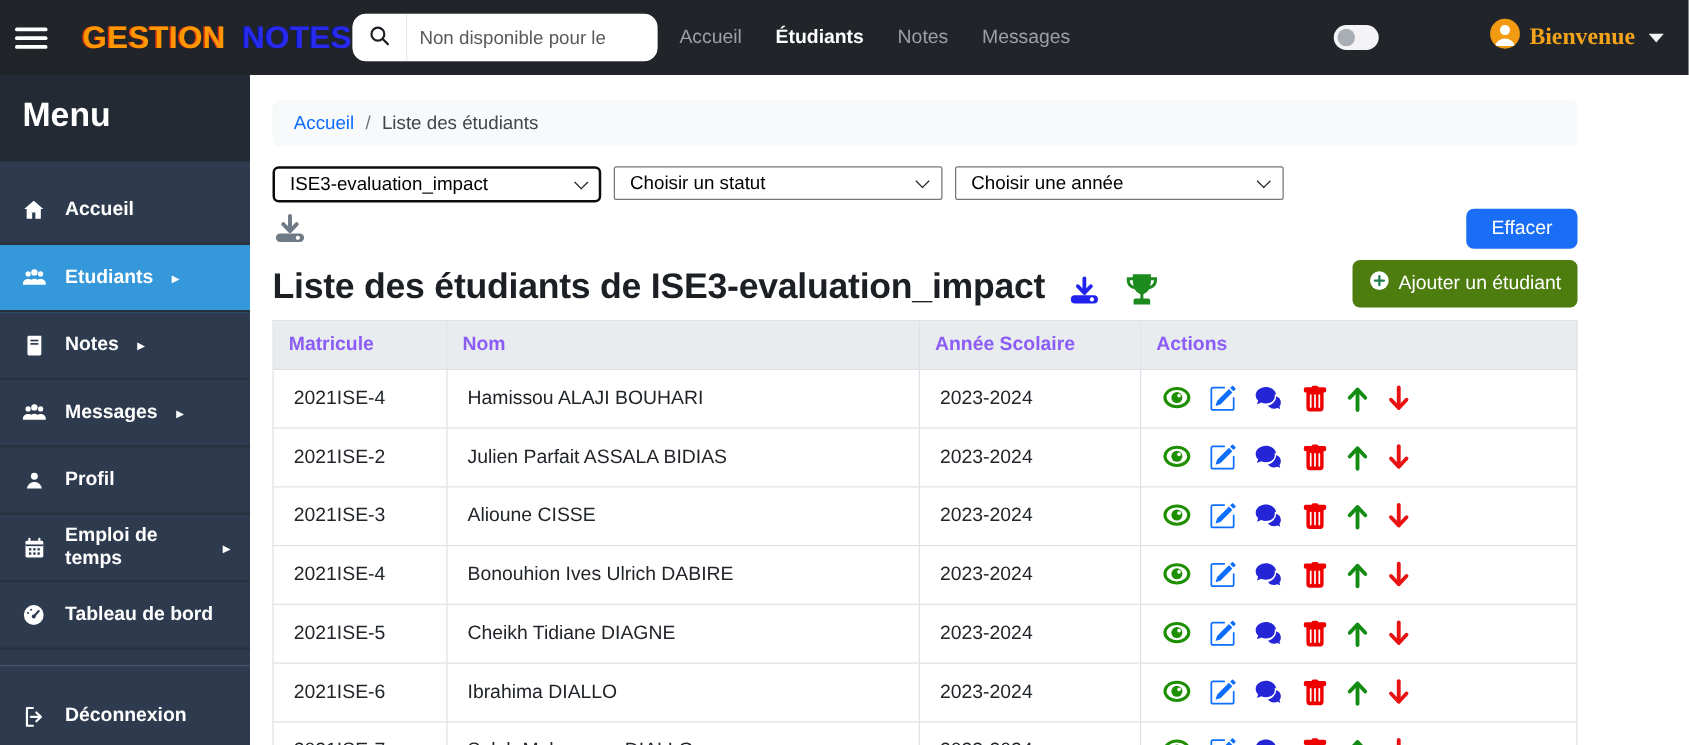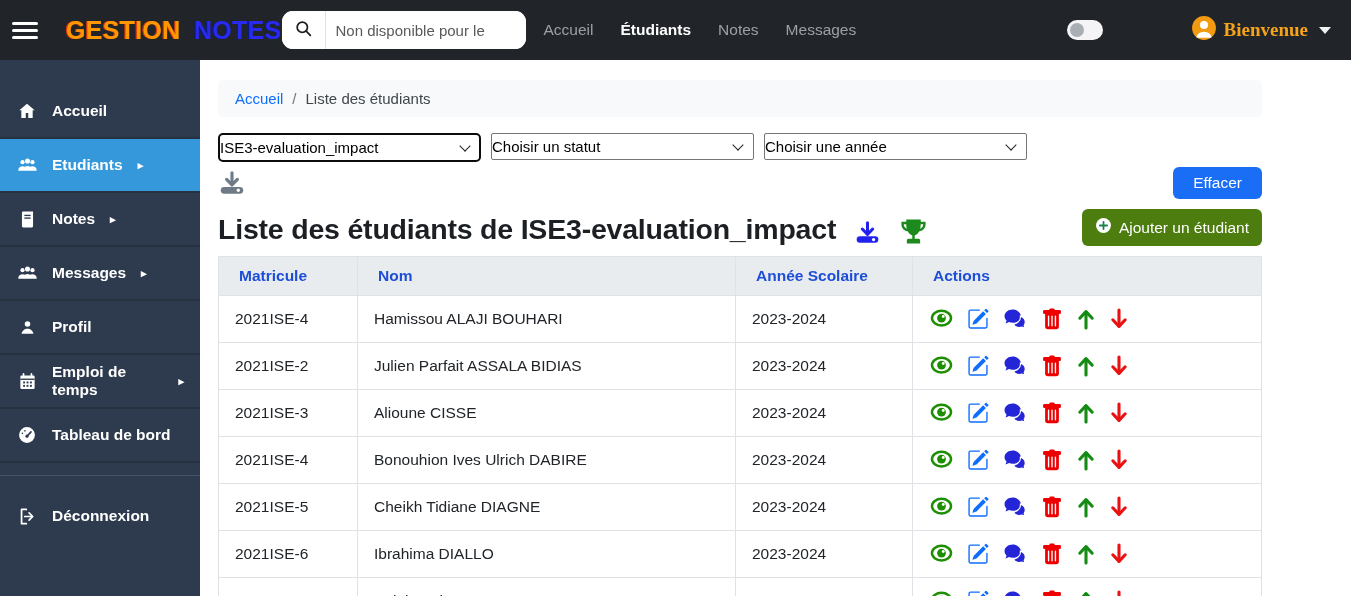--- a/index.html
+++ b/index.html
@@ -56,21 +56,21 @@
   .content { width:1044px; }
   .breadcrumb { height:37px; background:#f8f9fa; border-radius:5px; display:flex;
     align-items:center; padding:0 17px; gap:9px; font-size:15px; }
   .breadcrumb-home { color:#0d6efd; cursor:pointer; }
   .breadcrumb-sep { color:#6c757d; }
   .breadcrumb-current { color:#41464b; }
 
   .filter-row { margin-top:16px; display:flex; gap:10px; }
   .select-wrap { position:relative; width:263px; }
   .select-wrap select { width:100%; height:27px; border:1px solid #767676;
-    border-radius:2px; font-size:15px; padding:0 26px 0 0; appearance:none;
+    border-radius:2px; font-size:15px; padding:0 26px 0 12px; appearance:none;
     -webkit-appearance:none; background:#fff; color:#000; font-family:inherit; cursor:pointer; }
   .select-wrap::after { content:''; position:absolute; right:12px; top:8px; width:7px;
     height:7px; border-right:1.8px solid #222; border-bottom:1.8px solid #222;
     transform:rotate(45deg); pointer-events:none; }
   .select-wrap.primary select { border:2px solid #0c0c0c; border-radius:5px; height:29px; }
   .select-wrap.primary::after { top:9px; }
 
   .toolbar-row { margin-top:4px; display:flex; align-items:center;
     justify-content:space-between; height:34px; }
   .export-link { cursor:pointer; display:flex; align-items:center; }
@@ -81,21 +81,21 @@
   .page-title { font-size:28.5px; font-weight:700; color:#1c2024; letter-spacing:-.2px;
     white-space:nowrap; }
   .title-icon { cursor:pointer; display:flex; align-items:center; }
   .add-btn { margin-left:auto; background:#4d7c0f; color:#fff; border:none;
     border-radius:6px; font-size:15.5px; padding:8px 13px; display:flex;
     align-items:center; gap:7px; cursor:pointer; font-family:inherit; }
 
   table { width:100%; border-collapse:collapse; margin-top:10px; font-size:15.5px;
     color:#212529; }
   th, td { border:1px solid #dee2e6; text-align:left; }
-  th { background:#e9ecef; padding:10px 20px; font-weight:700; color:#1d4ed8; }
+  th { background:#e9ecef; padding:10px 12px; font-weight:700; color:#8b5cf6; }
   td { padding:11px 16px; background:#fff; }
   .col-matricule { width:139px; }
   .col-nom { width:378px; }
   .col-annee { width:177px; }
   .actions-wrap { display:flex; align-items:center; gap:13px; }
   .action-icon { cursor:pointer; display:flex; align-items:center; }
 </style>
 </head>
 <body>
 
@@ -145,20 +145,21 @@
         </svg>
     </span>
     <span>Bienvenue</span>
     <span class="caret-down"></span>
   </div>
 </header>
 
 <div class="layout">
   <aside class="sidebar">
     <div class="sidebar-top-strip"></div>
+    <div class="menu-title">Menu</div>
     <nav class="sidebar-nav">
       <div class="sidebar-item">
         <span class="sidebar-icon">
           <svg width="20" height="20" viewBox="0 0 24 24" fill="#fff">
               <path d="M12 3.2 2.8 11h2.4v9.5h5.3v-6.2h3v6.2h5.3V11h2.4L12 3.2z"></path>
             </svg>
         </span>
         <span>Accueil</span>
       </div>
       <div class="sidebar-item active">

